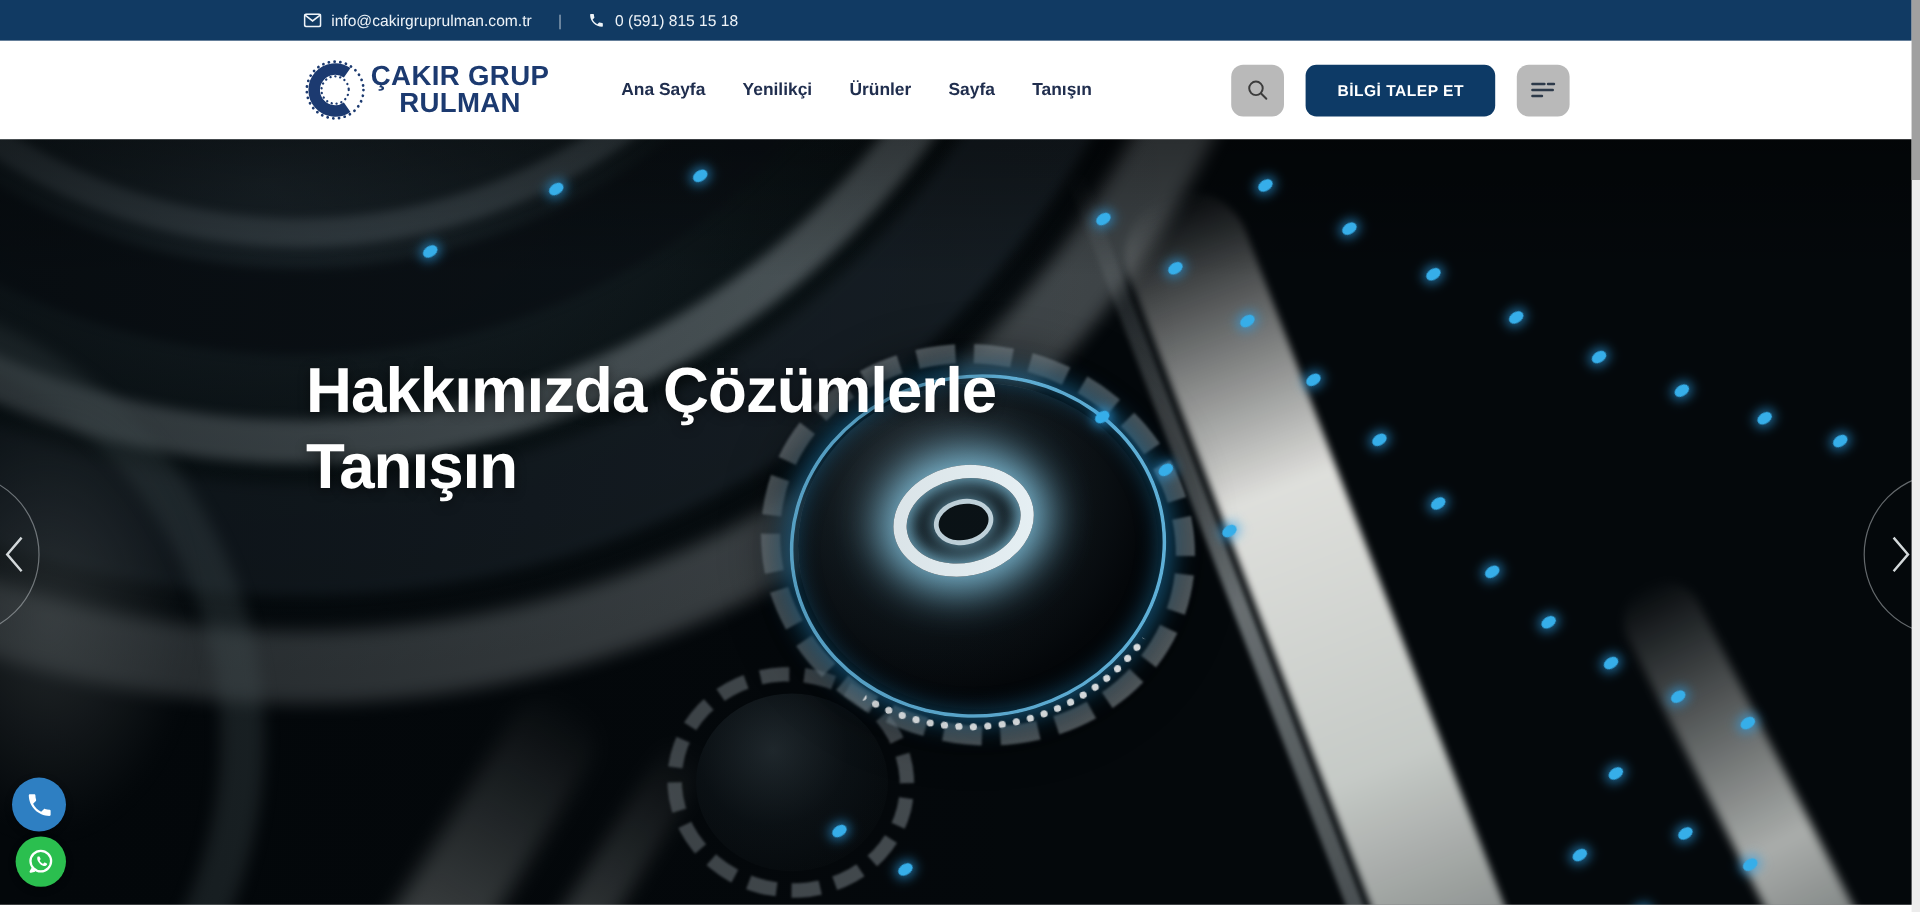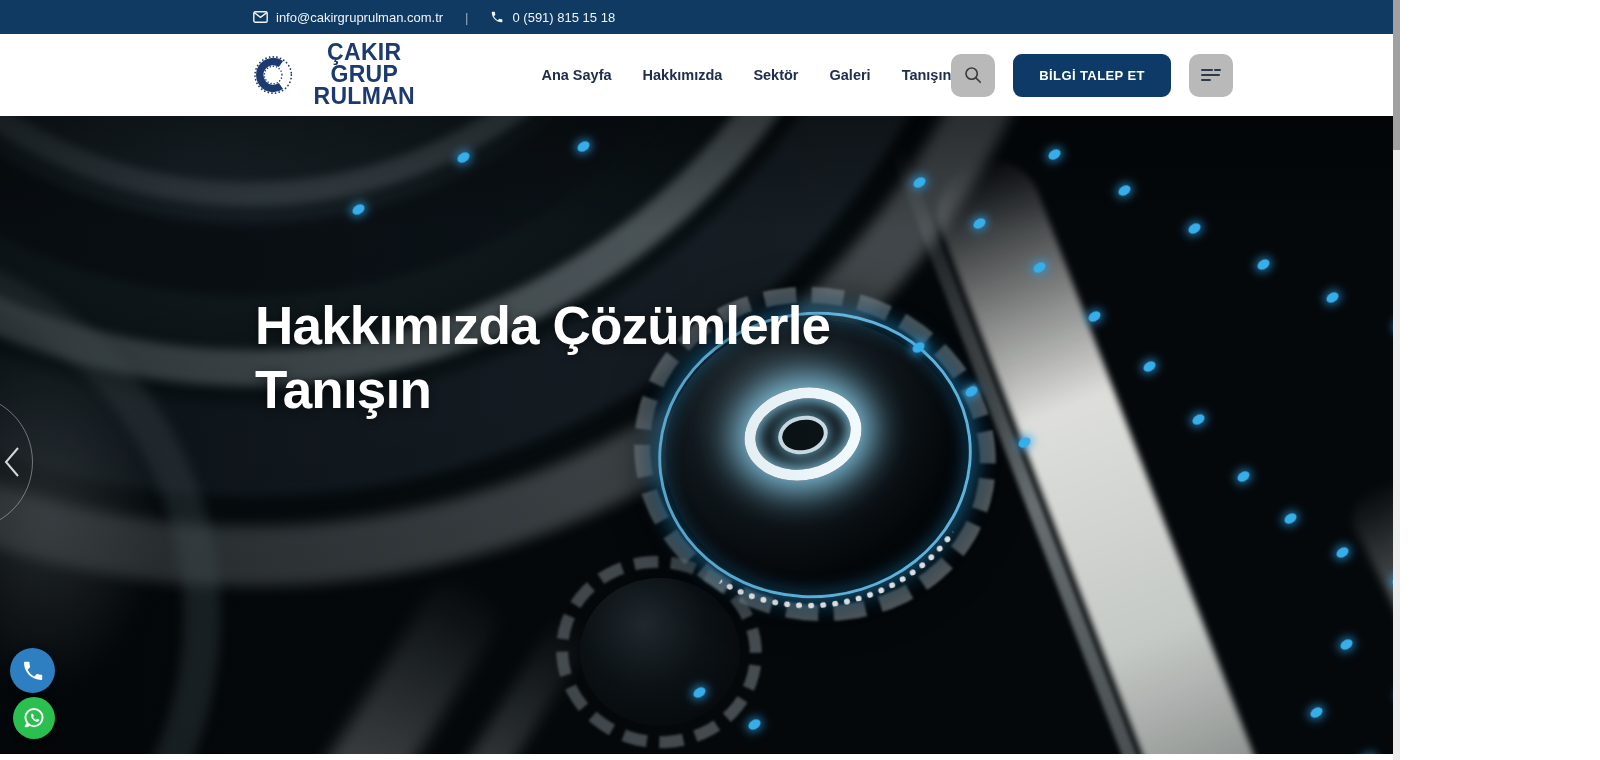--- a/index.html
+++ b/index.html
@@ -2,39 +2,39 @@
 <html><head>
 <meta charset="utf-8">
 <style>
   * { box-sizing: border-box; }
   html,body { margin:0; padding:0; }
   body {
     width:1600px; height:760px; overflow:hidden;
     font-family:"Liberation Sans", sans-serif;
     background:#ffffff;
   }
-  .page { position:relative; width:1400px; height:760px; overflow:hidden; background:#fff; }
+  .page { position:relative; width:1600px; height:760px; overflow:hidden; background:#fff; }
 
   
   .topbar {
     height:34px; background:#113a63; color:#eef3f8;
     display:flex; align-items:center; padding-left:253px; font-size:13px;
   }
   .topbar .tb-item { display:flex; align-items:center; gap:8px; }
   .topbar .tb-sep { margin:0 22px; color:rgba(255,255,255,.55); font-size:13px; }
   .topbar svg { display:block; }
 
   
   .header {
     height:82px; background:#ffffff; display:flex; align-items:center;
     padding:0 292px 0 253px; position:relative; z-index:5;
   }
-  .logo { display:flex; align-items:center; gap:11px; cursor:pointer; }
+  .logo { display:flex; align-items:center; cursor:pointer; }
   .logo-text { color:#1c3a70; font-weight:bold; font-size:23px; line-height:0.95; letter-spacing:.3px; text-align:center; }
-  .main-nav { display:flex; gap:31px; margin-left:120px; }
+  .main-nav { display:flex; gap:31px; margin-left:60px; }
   .nav-item { font-size:14.5px; font-weight:bold; color:#202e4e; cursor:pointer; white-space:nowrap; }
   .controls { margin-left:auto; display:flex; align-items:center; gap:18px; }
   .icon-btn {
     width:44px; height:43px; border-radius:10px; background:#b9b9b9;
     display:flex; align-items:center; justify-content:center; cursor:pointer; border:none;
   }
   .cta-btn {
     height:43px; padding:0 26px; border-radius:9px; background:#0d3a66; color:#fff;
     font-size:13px; font-weight:bold; letter-spacing:.4px; display:flex; align-items:center;
     border:none; cursor:pointer; font-family:"Liberation Sans", sans-serif; white-space:nowrap;
@@ -186,23 +186,23 @@
         <path d="M41.5 15.6 A20 20 0 1 0 41.5 48.4" fill="none" stroke="#1c3a70" stroke-width="11"></path>
       </svg>
       <div class="logo-text">
         <div>ÇAKIR GRUP</div>
         <div>RULMAN</div>
       </div>
     </div>
 
     <nav class="main-nav">
       <span class="nav-item">Ana Sayfa</span>
-      <span class="nav-item">Hakkımızda</span>
-      <span class="nav-item">Sektör</span>
-      <span class="nav-item">Galeri</span>
+      <span class="nav-item">Yenilikçi</span>
+      <span class="nav-item">Ürünler</span>
+      <span class="nav-item">Sayfa</span>
       <span class="nav-item">Tanışın</span>
     </nav>
 
     <div class="controls">
       <button class="icon-btn">
         <svg width="20" height="20" viewBox="0 0 22 22">
           <circle cx="9.5" cy="9.5" r="6.2" fill="none" stroke="#3c3c3c" stroke-width="1.8"></circle>
           <line x1="14.2" y1="14.2" x2="19" y2="19" stroke="#3c3c3c" stroke-width="1.8" stroke-linecap="round"></line>
         </svg>
       </button>

